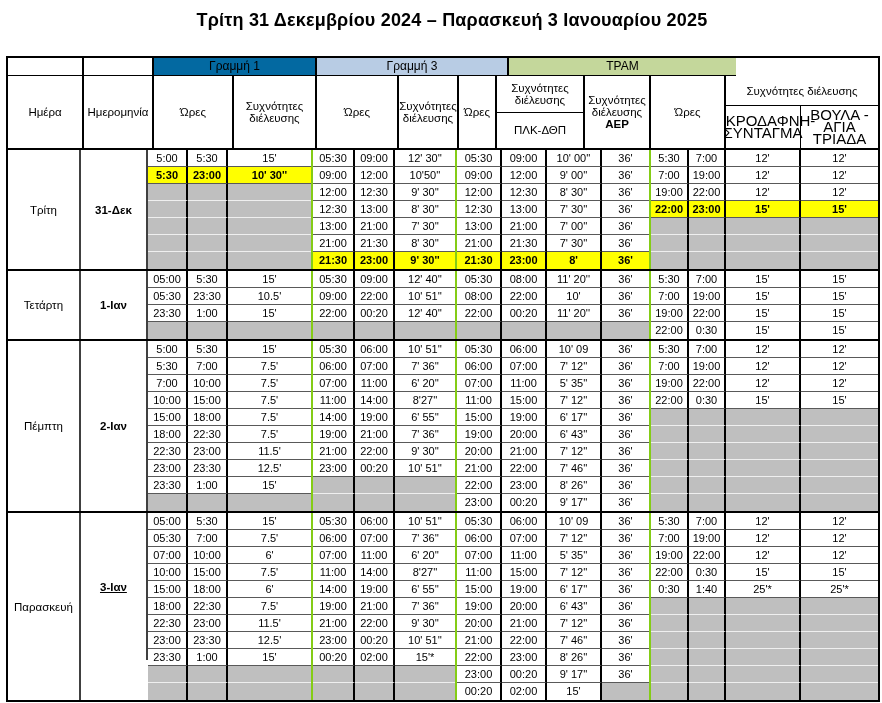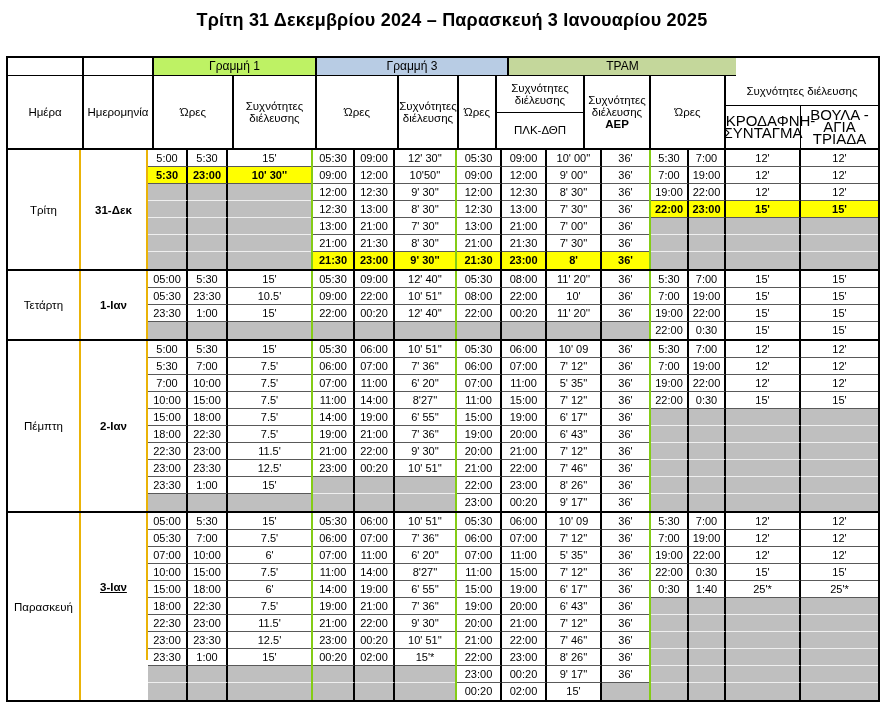--- a/index.html
+++ b/index.html
@@ -15,21 +15,21 @@
   .stack { flex-direction:column; align-items:stretch; padding:0; }
   .stack .half1 { flex:1; display:flex; align-items:center; justify-content:center; border-bottom:1px solid #000; }
   .stack .half2 { flex:1; display:flex; align-items:center; justify-content:center; }
   .tramright { flex-direction:column; align-items:stretch; }
   .tramright .top { height:30px; display:flex; align-items:center; justify-content:center; border-bottom:1px solid #000; }
   .tramright .subs { flex:1; display:flex; }
   .tramright .subs > div { display:flex; align-items:center; justify-content:center; font-size:15px; font-weight:normal; line-height:12px; padding:1px 2px; }
   .tramright .subs > div:first-child { border-right:1px solid #000; }
   .section { display:flex; border-bottom:2px solid #000; }
   .section:last-child { border-bottom:none; }
-  .daycell, .datecell { display:flex; align-items:center; justify-content:center; font-size:11.5px; border-right:2px solid #eab308; }
+  .daycell, .datecell { display:flex; align-items:center; justify-content:center; font-size:11.5px; border-right:2px solid #404040; }
   .datecell { font-weight:bold; }
   .grp { display:grid; border-right:2px solid #84cc16; }
   .grp.last { border-right:none; }
   .c { height:17px; line-height:16px; text-align:center; font-size:11px; border-right:2px solid #000; border-bottom:1px solid #595959; overflow:hidden; white-space:nowrap; }
   .c.lastcol { border-right:none; }
   .c.lastrow { border-bottom:none; }
   .c.gray { background:#bfbfbf; border-bottom:1px solid #efefef; }
   .c.gray.lastrow { border-bottom:none; }
   .c.hl { background:#ffff00; font-weight:bold; }
 </style>
@@ -37,21 +37,21 @@
 <body>
 
 <div id="page">
   <div id="title">Τρίτη 31 Δεκεμβρίου 2024 – Παρασκευή 3 Ιανουαρίου 2025</div>
 
   <div id="tbl">
 
     <div class="band">
       <div class="b1cell" style="width:76px"></div>
       <div class="b1cell" style="width:70px"></div>
-      <div class="b1cell" style="width: 163px; background: #bef264;">Γραμμή 1</div>
+      <div class="b1cell" style="width: 163px; background: #0369a1;">Γραμμή 1</div>
       <div class="b1cell" style="width: 192px; background: rgb(184, 204, 228);">Γραμμή 3</div>
       <div class="b1cell" style="width: 227px; font-weight: normal; background: rgb(196, 215, 155);">ΤΡΑΜ</div>
     </div>
 
     <div class="band">
       <div class="b2cell" style="width:76px">Ημέρα</div>
       <div class="b2cell" style="width:70px">Ημερομηνία</div>
       <div class="b2cell" style="width:80px">Ώρες</div>
       <div class="b2cell" style="width:83px; padding:0 6px">Συχνότητες διέλευσης</div>
       <div class="b2cell" style="width:82px">Ώρες</div>

